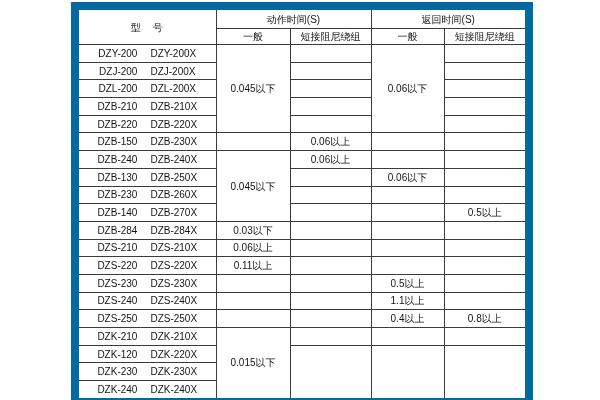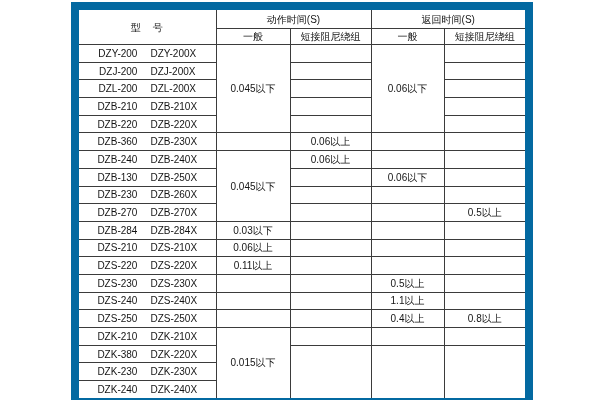--- a/index.html
+++ b/index.html
@@ -101,21 +101,21 @@
             <span>DZB-220</span>
             <span>DZB-220X</span>
           </div>
         </td>
       <td></td>
       <td></td>
     </tr>
     <tr>
       <td>
           <div class="pair">
-            <span>DZB-360</span>
+            <span>DZB-150</span>
             <span>DZB-230X</span>
           </div>
         </td>
       <td></td>
       <td>0.06以上</td>
       <td></td>
       <td></td>
     </tr>
     <tr>
       <td>
@@ -147,21 +147,21 @@
             <span>DZB-260X</span>
           </div>
         </td>
       <td></td>
       <td></td>
       <td></td>
     </tr>
     <tr>
       <td>
           <div class="pair">
-            <span>DZB-270</span>
+            <span>DZB-140</span>
             <span>DZB-270X</span>
           </div>
         </td>
       <td></td>
       <td></td>
       <td>0.5以上</td>
     </tr>
     <tr>
       <td>
           <div class="pair">
@@ -242,21 +242,21 @@
           </div>
         </td>
       <td rowspan="4">0.015以下</td>
       <td></td>
       <td></td>
       <td></td>
     </tr>
     <tr>
       <td>
           <div class="pair">
-            <span>DZK-380</span>
+            <span>DZK-120</span>
             <span>DZK-220X</span>
           </div>
         </td>
       <td rowspan="3"></td>
       <td rowspan="3"></td>
       <td rowspan="3"></td>
     </tr>
     <tr>
       <td>
           <div class="pair">

